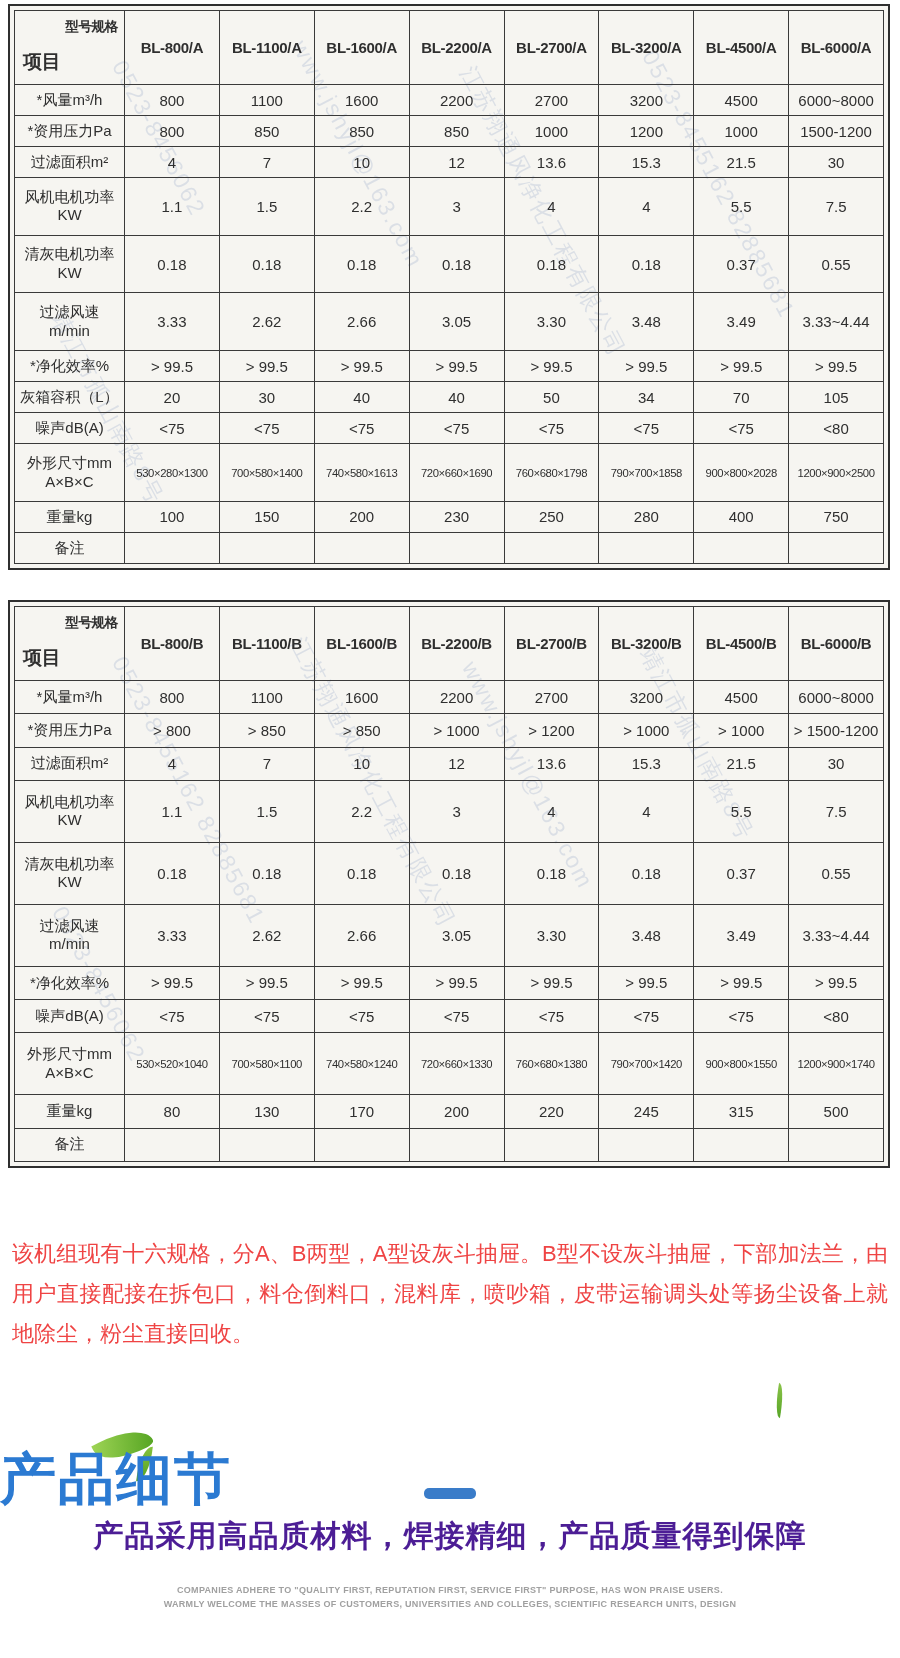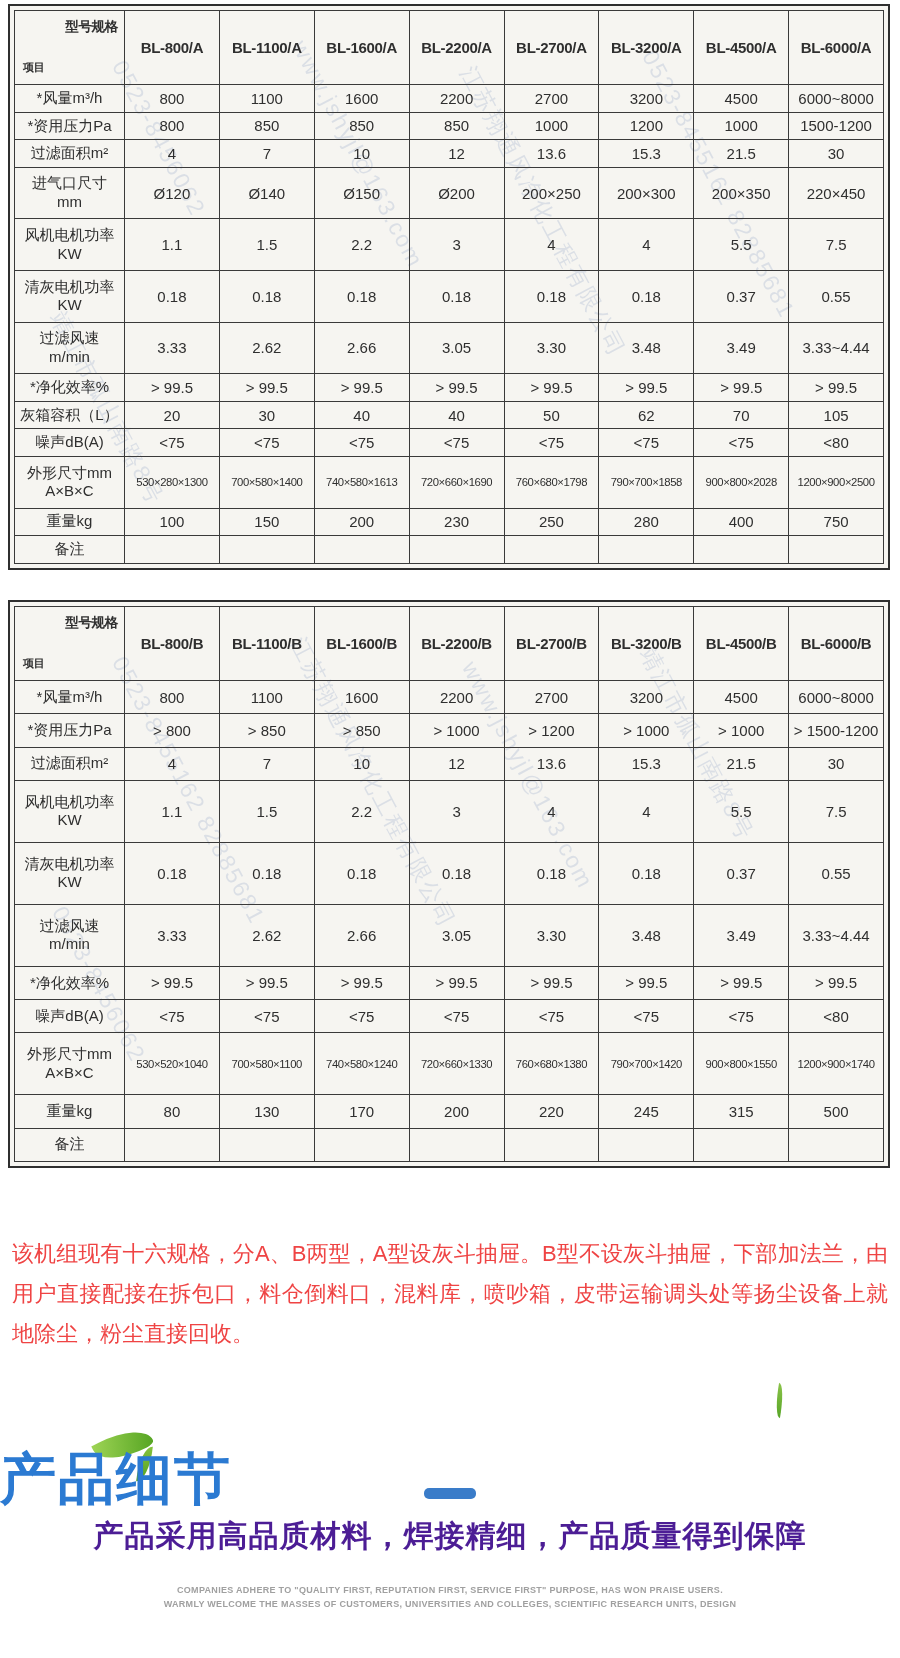--- a/index.html
+++ b/index.html
@@ -21,21 +21,21 @@
     font-size:15px;color:#2f2f2f;padding:1px 2px;background:transparent;
   }
   table.spec col.lab{width:110px;}
   table.spec thead tr{height:74px;}
   table.spec thead th{font-weight:600;font-size:15px;letter-spacing:-0.3px;}
   th.corner{position:relative;padding:0;
     background-image:linear-gradient(to bottom right,transparent 49.3%,#444 49.3%,#444 50.7%,transparent 50.7%);
     margin-left:27px;
   }
   th.corner .c-top{position:absolute;top:7px;right:6px;font-size:13.5px;font-weight:600;}
-  th.corner .c-bot{position:absolute;bottom:9px;left:8px;font-size:11px;font-weight:600;text-align:right;}
+  th.corner .c-bot{position:absolute;bottom:9px;left:8px;font-size:19px;font-weight:600;text-align:right;}
   td.rlabel,th.rlabel{font-size:14px;white-space:pre-line;line-height:1.25;font-weight:400;}
   td.val{font-weight:500;}
   td.val.dims{font-size:11.3px;letter-spacing:-0.4px;}
   
   .wm{position:absolute;inset:0;z-index:1;pointer-events:none;overflow:hidden;}
   .wm span{
     position:absolute;font-size:23px;color:#7d94bf;opacity:0.22;white-space:nowrap;
     transform-origin:left top;letter-spacing:2px;
   }
   .wm .w1{left:120px;top:50px;transform:rotate(62deg);}
@@ -152,32 +152,20 @@
             <td class="val">4</td>
             <td class="val">7</td>
             <td class="val">10</td>
             <td class="val">12</td>
             <td class="val">13.6</td>
             <td class="val">15.3</td>
             <td class="val">21.5</td>
             <td class="val">30</td>
           </tr>
           <tr>
-            <td class="rlabel">进气口尺寸
-mm</td>
-            <td class="val">Ø120</td>
-            <td class="val">Ø140</td>
-            <td class="val">Ø150</td>
-            <td class="val">Ø200</td>
-            <td class="val">200×250</td>
-            <td class="val">200×300</td>
-            <td class="val">200×350</td>
-            <td class="val">220×450</td>
-          </tr>
-          <tr>
             <td class="rlabel">风机电机功率
 KW</td>
             <td class="val">1.1</td>
             <td class="val">1.5</td>
             <td class="val">2.2</td>
             <td class="val">3</td>
             <td class="val">4</td>
             <td class="val">4</td>
             <td class="val">5.5</td>
             <td class="val">7.5</td>
@@ -217,21 +205,21 @@
             <td class="val">&gt; 99.5</td>
             <td class="val">&gt; 99.5</td>
           </tr>
           <tr>
             <td class="rlabel">灰箱容积（L）</td>
             <td class="val">20</td>
             <td class="val">30</td>
             <td class="val">40</td>
             <td class="val">40</td>
             <td class="val">50</td>
-            <td class="val">62</td>
+            <td class="val">34</td>
             <td class="val">70</td>
             <td class="val">105</td>
           </tr>
           <tr>
             <td class="rlabel">噪声dB(A)</td>
             <td class="val">&lt;75</td>
             <td class="val">&lt;75</td>
             <td class="val">&lt;75</td>
             <td class="val">&lt;75</td>
             <td class="val">&lt;75</td>

